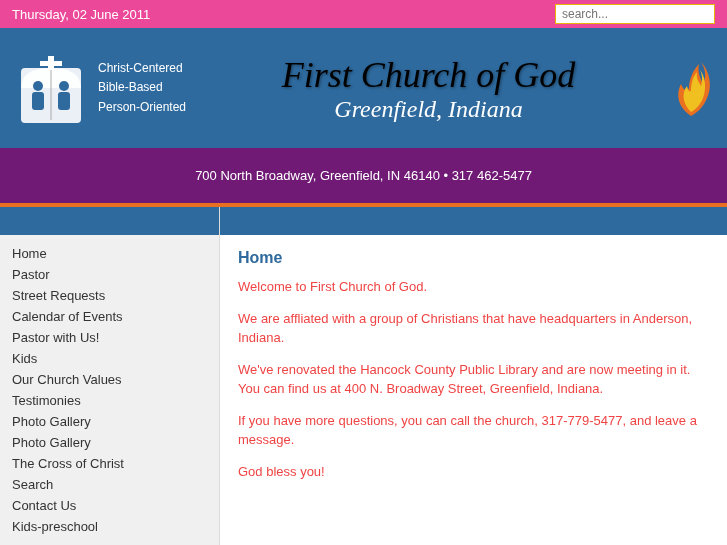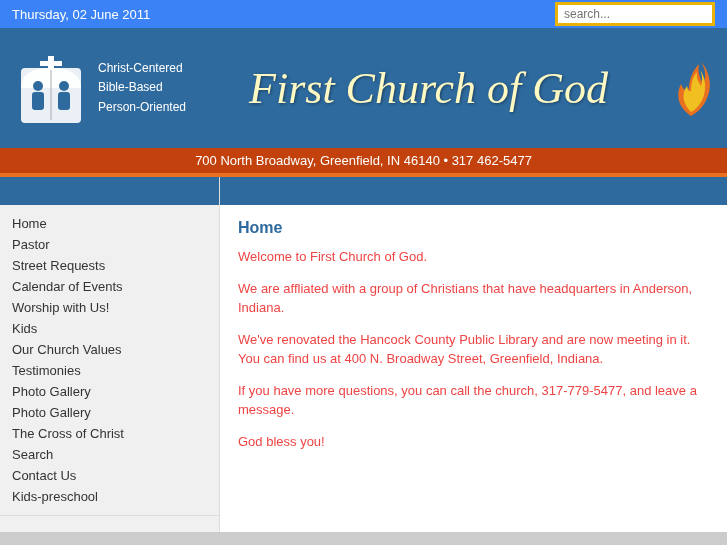--- a/index.html
+++ b/index.html
@@ -1,31 +1,31 @@
 <!DOCTYPE html>
 <html><head>
   <meta charset="utf-8">
   <style>
     * { margin: 0; padding: 0; box-sizing: border-box; }
     body { font-family: Arial, sans-serif; font-size: 13px; background: #ccc; width: 727px; }
 
     
     #top-bar {
-      background: #3b82f6;
+      background: #ec4899;
       display: flex;
       align-items: center;
       justify-content: space-between;
       padding: 4px 12px;
       height: 28px;
     }
     #top-bar .date { color: #fff; font-size: 13px; }
     #top-bar input {
       padding: 2px 6px;
       font-size: 12px;
-      border: 3px solid #eab308;
+      border: 1px solid #eab308;
       color: #888;
       width: 160px;
     }
 
     
     #header {
       background: #2e6a9e;
       display: flex;
       align-items: center;
       padding: 10px 16px;
@@ -45,42 +45,42 @@
       color: #fff;
       font-size: 12px;
       line-height: 1.6;
     }
     #site-title-area {
       flex: 1;
       text-align: center;
     }
     #site-title {
       font-family: Georgia, serif;
-      font-size: 44px;
-      color: #fef9c3;
+      font-size: 36px;
+      color: #000000;
       font-style: italic;
       text-shadow: 1px 1px 3px rgba(0,0,0,0.4);
     }
     #site-subtitle {
       font-family: Georgia, serif;
       font-size: 24px;
       color: #fff;
       font-style: italic;
     }
     #flame-icon {
       width: 40px;
       height: 60px;
     }
 
     
     #address-bar {
-      background: #c2410c;
+      background: #701a75;
       color: #fff;
       text-align: center;
-      padding: 5px;
+      padding: 20px;
       font-size: 13px;
     }
 
     
     #divider { background: #e87020; height: 4px; }
 
     
     #main {
       display: flex;
       background: #f0f0f0;
@@ -171,20 +171,21 @@
       <line x1="35" y1="22" x2="35" y2="72" stroke="#aaa" stroke-width="1"></line>
     </svg>
     <div id="tagline">
       <div>Christ-Centered</div>
       <div>Bible-Based</div>
       <div>Person-Oriented</div>
     </div>
   </div>
   <div id="site-title-area">
     <div id="site-title">First Church of God</div>
+    <div id="site-subtitle">Greenfield, Indiana</div>
   </div>
 
   <svg id="flame-icon" viewBox="0 0 40 60" xmlns="http://www.w3.org/2000/svg">
     <path d="M20 58 C8 50 4 38 10 26 C12 32 16 34 18 30 C18 22 22 12 28 6 C26 16 30 20 32 26 C36 18 34 10 30 4 C38 12 42 28 36 40 C34 46 28 54 20 58Z" fill="#e87020"></path>
     <path d="M20 54 C12 46 10 36 16 28 C17 33 19 35 20 32 C20 26 22 18 26 14 C25 21 28 24 30 28 C32 22 31 16 29 12 C34 18 36 30 32 40 C30 45 26 51 20 54Z" fill="#f0c020"></path>
   </svg>
 </div>
 
 <div id="address-bar">
   <span>700 North Broadway, Greenfield, IN 46140 • 317 462-5477</span>
@@ -194,21 +195,21 @@
 
 <div id="main">
 
   <div id="sidebar">
     <div id="sidebar-header"></div>
     <nav id="sidebar-nav">
     <a class="nav-item">Home</a>
         <a class="nav-item">Pastor</a>
         <a class="nav-item">Street Requests</a>
         <a class="nav-item">Calendar of Events</a>
-        <a class="nav-item">Worship with Us!</a>
+        <a class="nav-item">Pastor with Us!</a>
         <a class="nav-item">Kids</a>
         <a class="nav-item">Our Church Values</a>
         <a class="nav-item">Testimonies</a>
         <a class="nav-item">Photo Gallery</a>
         <a class="nav-item">Photo Gallery</a>
         <a class="nav-item">The Cross of Christ</a>
         <a class="nav-item">Search</a>
         <a class="nav-item">Contact Us</a>
         <a class="nav-item">Kids-preschool</a>
       </nav>

